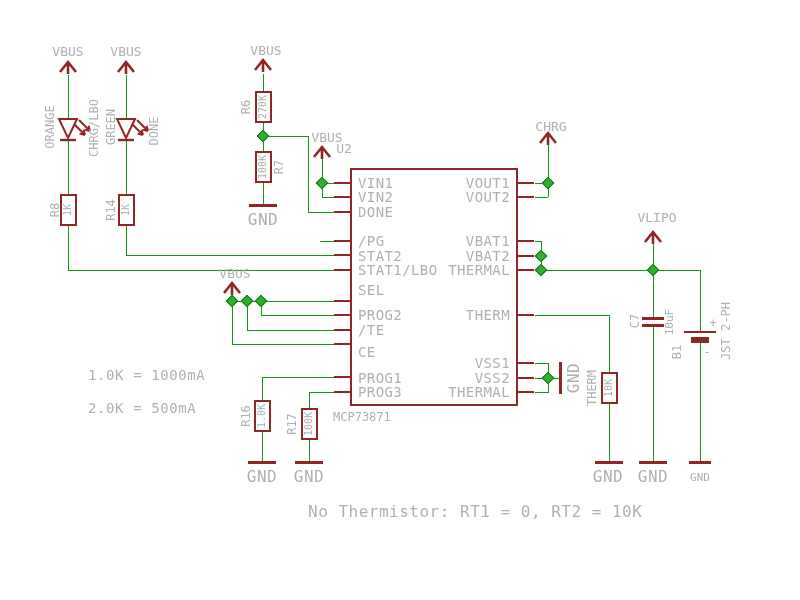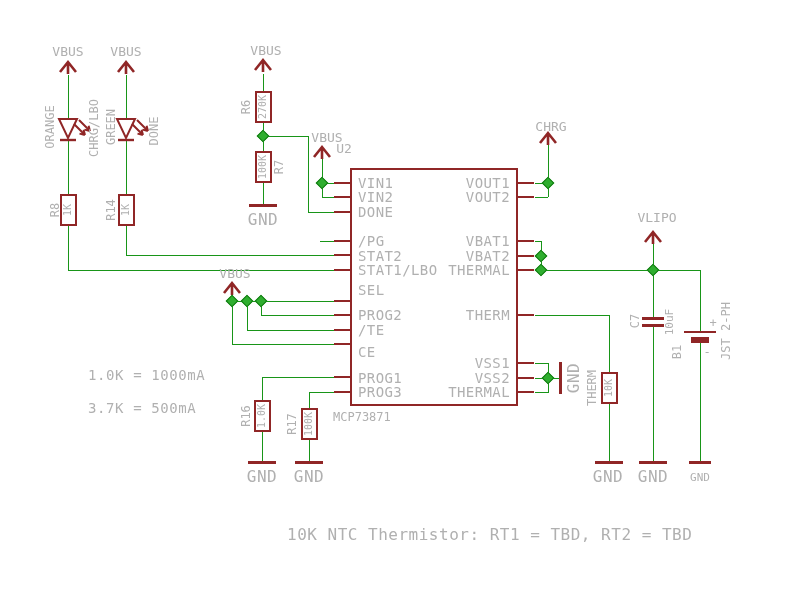--- a/index.html
+++ b/index.html
@@ -253,16 +253,16 @@
   <div class="dia" style="left:232px;top:301px"></div>
   <div class="dia" style="left:247px;top:301px"></div>
   <div class="dia" style="left:261px;top:301px"></div>
   <div class="dia" style="left:548px;top:183px"></div>
   <div class="dia" style="left:541px;top:256px"></div>
   <div class="dia" style="left:541px;top:270px"></div>
   <div class="dia" style="left:653px;top:270px"></div>
   <div class="dia" style="left:548px;top:378px"></div>
 
   <span class="ll s14" style="left:88px;top:375px;letter-spacing:.6px">1.0K = 1000mA</span>
-  <span class="ll s14" style="left:88px;top:408px;letter-spacing:.6px">3.7K = 500mA</span>
-  <span class="ll s16" style="left:287px;top:535px">10K NTC Thermistor: RT1 = TBD, RT2 = TBD</span>
+  <span class="ll s14" style="left:88px;top:408px;letter-spacing:.6px">2.0K = 500mA</span>
+  <span class="ll s16" style="left:308px;top:512px">No Thermistor: RT1 = 0, RT2 = 10K</span>
 
 </div>
 
 </body></html>

